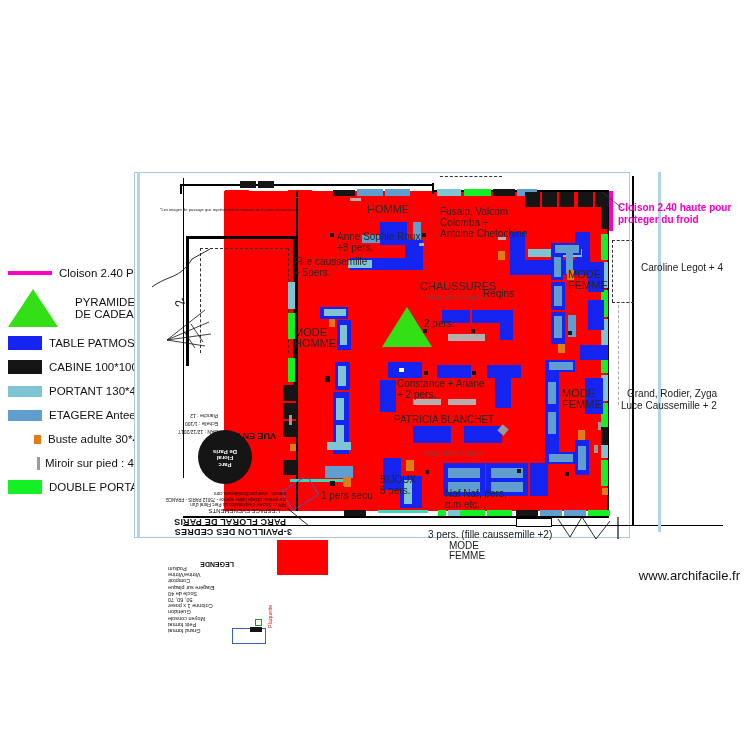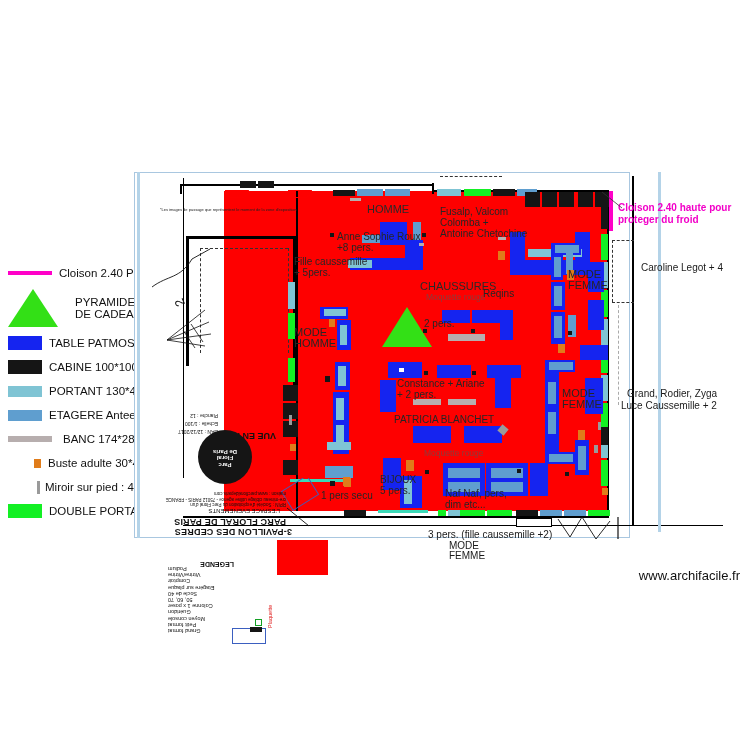--- a/index.html
+++ b/index.html
@@ -98,24 +98,20 @@
   <div class="leg-row">
     <span class="leg-sw sw-thin" style="background:#7fc4d4"></span>
     <span class="leg-txt">PORTANT 130*41</span>
   </div>
 
   <div class="leg-row">
     <span class="leg-sw sw-thin" style="background:#5f9ecf"></span>
     <span class="leg-txt">ETAGERE Antee 80*35</span>
   </div>
 
-  <div class="leg-row">
-    <span class="leg-sw" style="background:#b7aeae;width:44px;height:6px"></span>
-    <span class="leg-txt" style="margin-left:4px">BANC 174*28</span>
-  </div>
 
   <div class="leg-row">
     <span class="leg-sw sw-small" style="background:#e07c1a;margin-left:26px"></span>
     <span class="leg-txt">Buste adulte 30*40</span>
   </div>
 
   <div class="leg-row">
     <span class="leg-sw sw-mirror" style="background:#9a9a9a;margin-left:29px;margin-right:5px"></span>
     <span class="leg-txt">Miroir sur pied : 40*10</span>
   </div>

